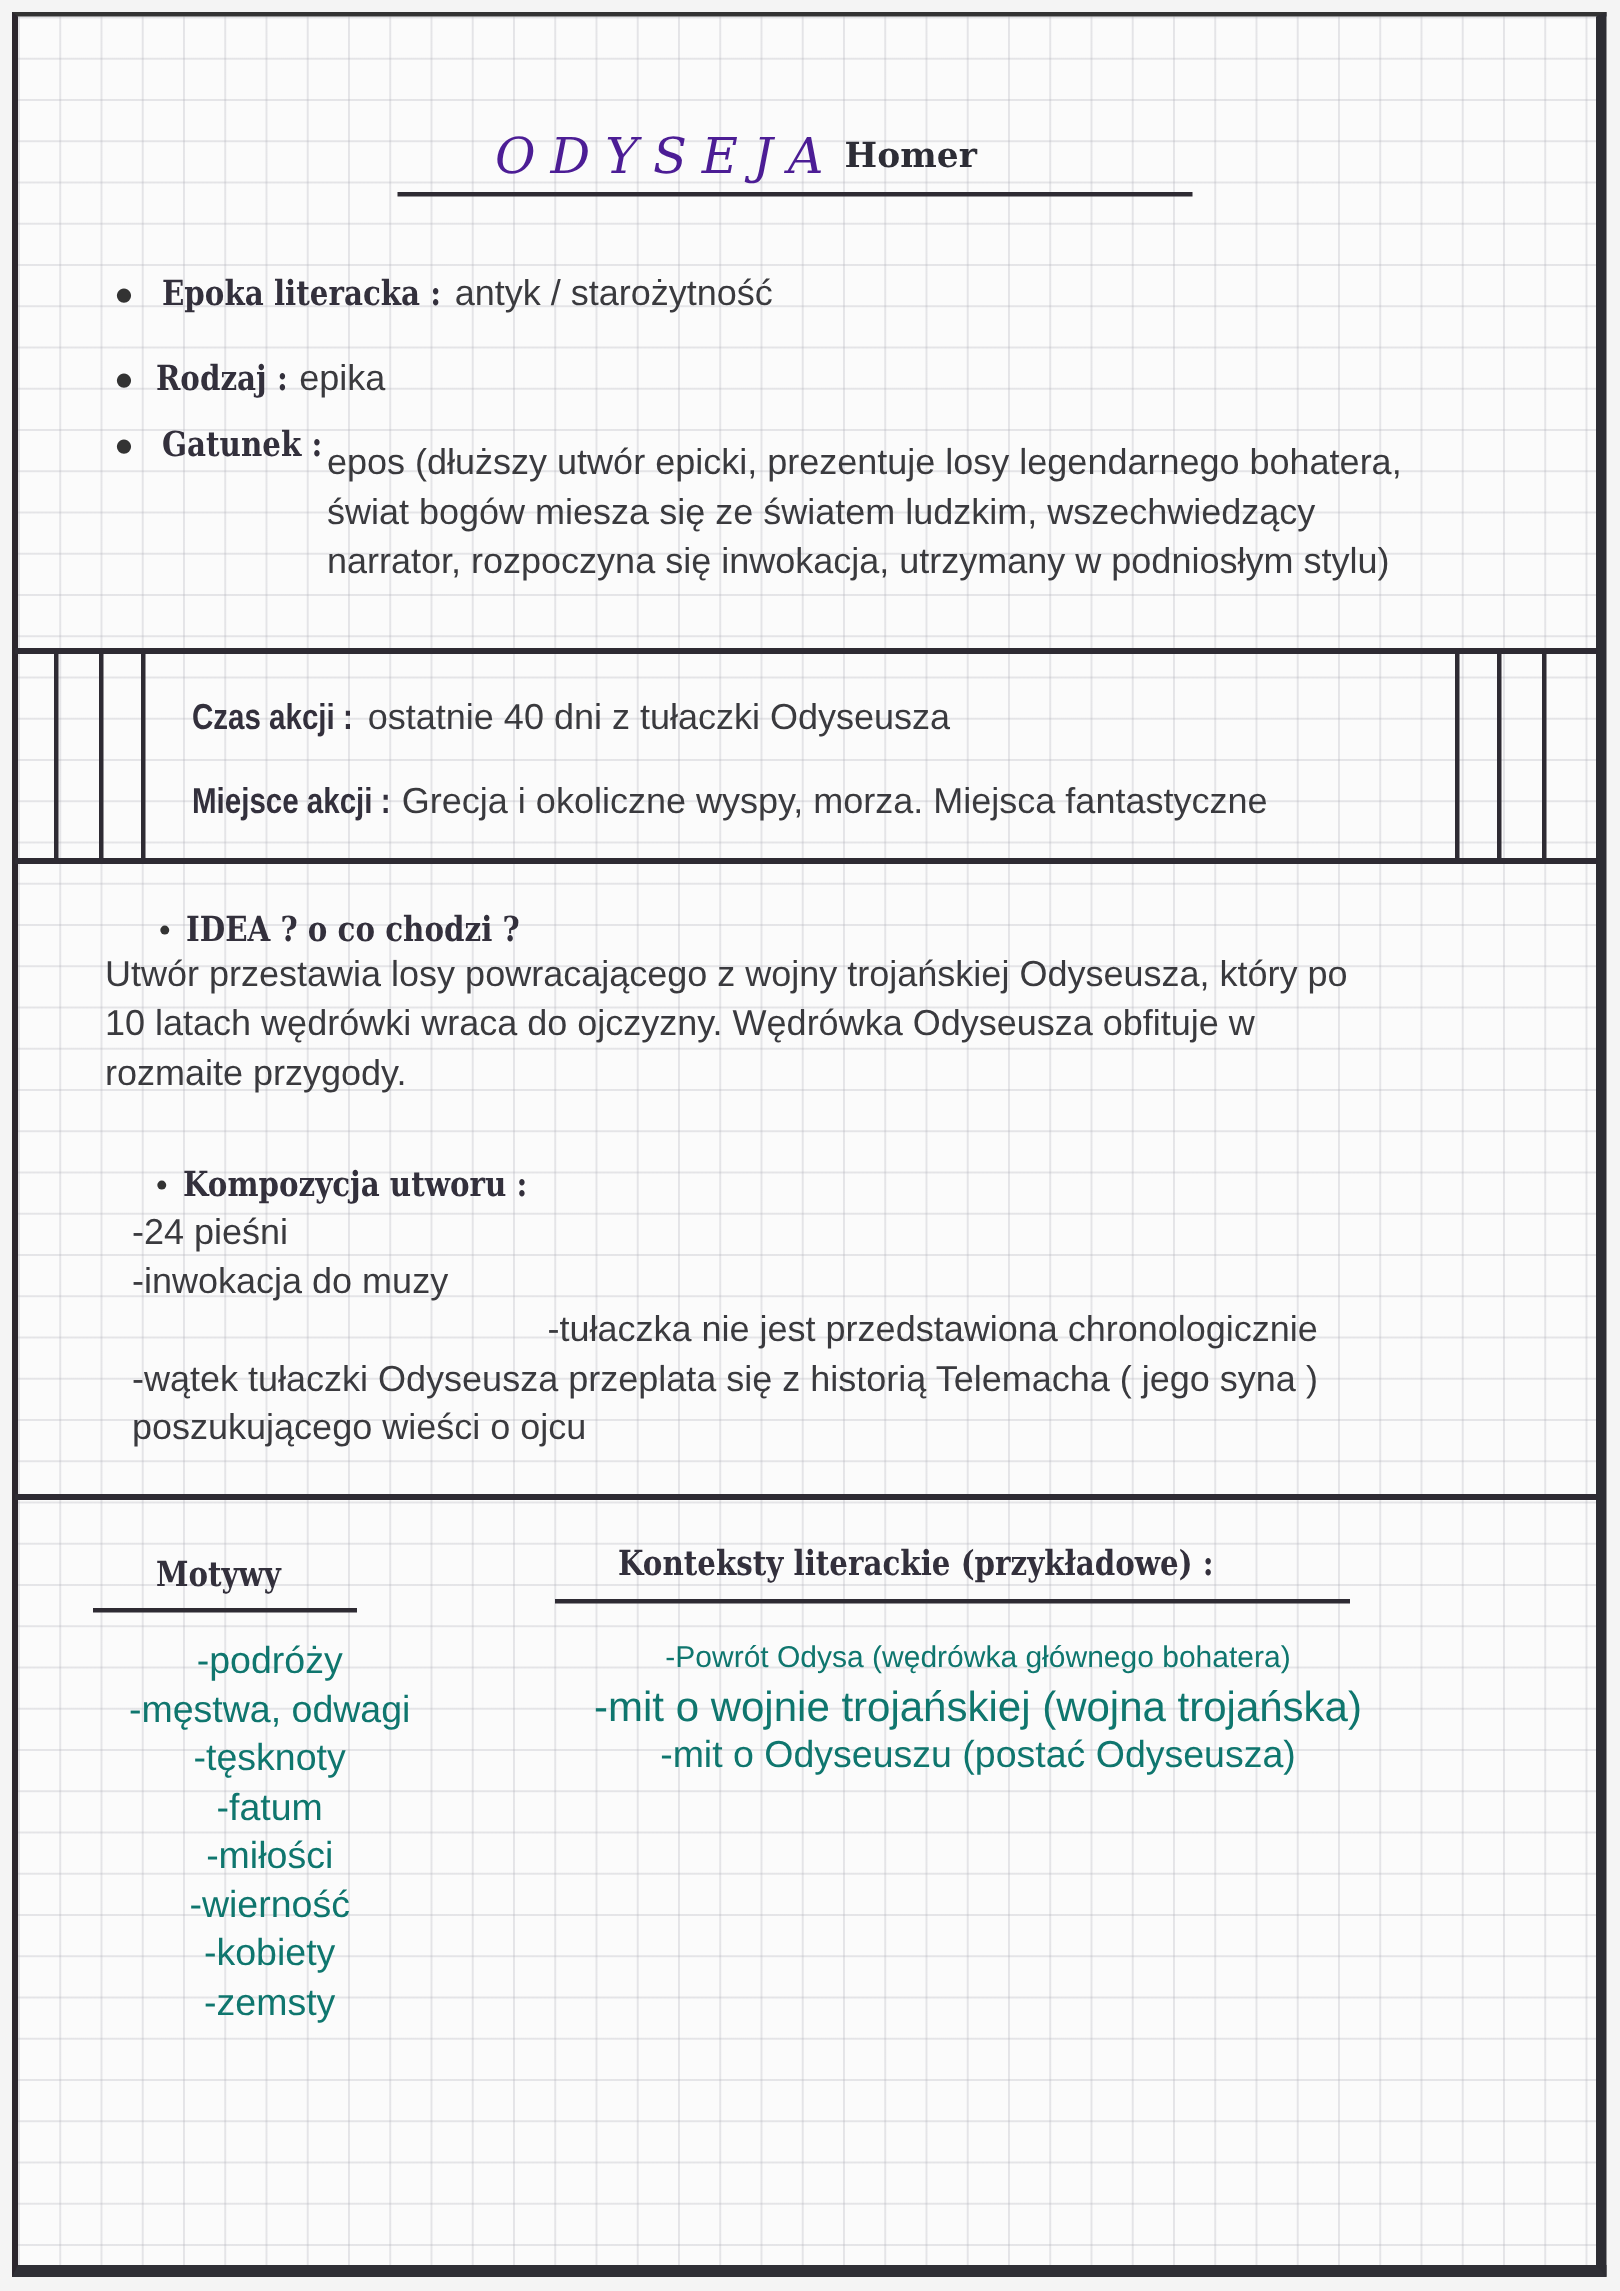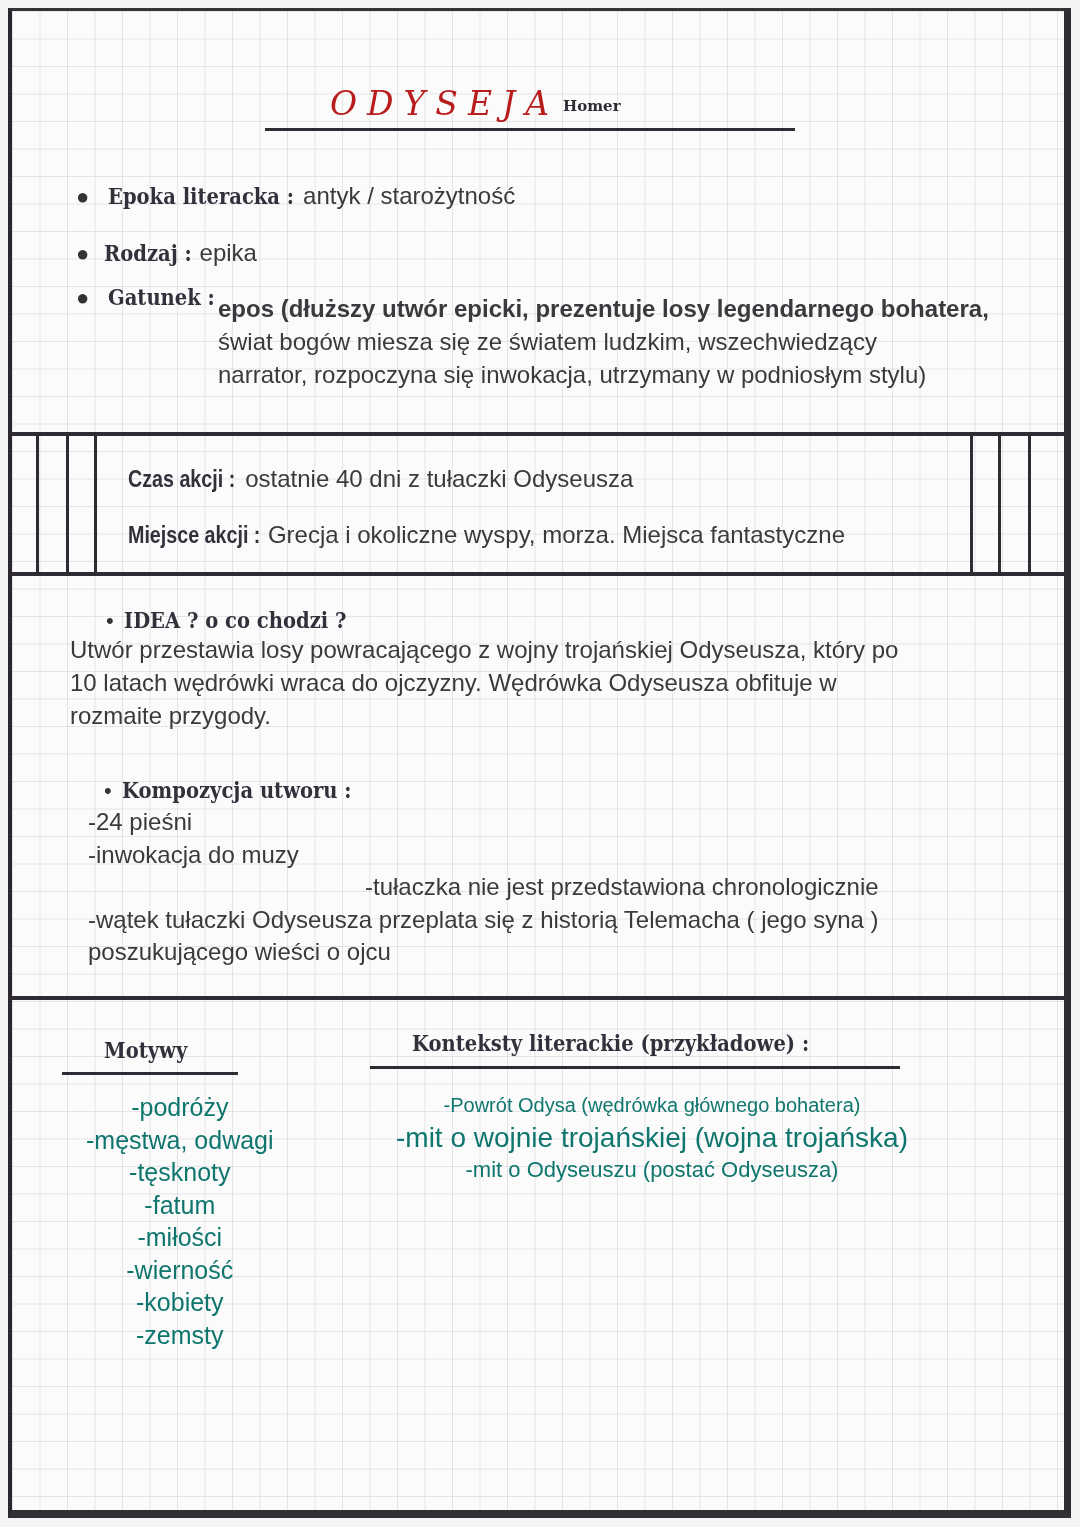--- a/index.html
+++ b/index.html
@@ -22,25 +22,25 @@
     border-bottom: 8px solid #303036;
     box-sizing: border-box;
   }
   .abs { position: absolute; }
   .hline { position: absolute; background: #2e2b33; }
   .vline { position: absolute; background: #2e2b33; width: 3px; }
 
   .title-wrap { left: 330px; top: 84px; white-space: nowrap; }
   .title-script {
     font-family: "DejaVu Serif", serif; font-style: italic;
-    font-size: 33px; color: #b91c1c; letter-spacing: 10px;
+    font-size: 33px; color: #4c1d95; letter-spacing: 10px;
   }
   .title-author {
     font-family: "DejaVu Serif", serif; font-weight: bold;
-    font-size: 15px; color: #2d2d36; margin-left: 4px; vertical-align: 4px;
+    font-size: 23px; color: #2d2d36; margin-left: 4px; vertical-align: 4px;
   }
   .label-b {
     font-family: "DejaVu Serif", serif; font-weight: bold;
     font-size: 23px; color: #33303c; transform: scaleX(0.85);
     display: inline-block; transform-origin: left center;
   }
   .label-c {
     font-family: "Liberation Sans", sans-serif; font-weight: bold;
     font-size: 24px; color: #33303c; transform: scaleX(0.82);
     display: inline-block; transform-origin: left center;
@@ -69,21 +69,21 @@
 <div class="row" style="left:76px; top:239px;">
   <span class="bullet">●</span>
   <span class="label-b" style="margin-left:10px;">Rodzaj :</span>
   <span class="txt" style="margin-left:-12px;">epika</span>
 </div>
 <div class="row" style="left:76px; top:283px;">
   <span class="bullet">●</span>
   <span class="label-b" style="margin-left:14px;">Gatunek :</span>
 </div>
 <div class="abs" style="left:218px; top:292px;">
-  <div class="txt" style="line-height:33px;font-weight:bold;">epos (dłuższy utwór epicki, prezentuje losy legendarnego bohatera,</div>
+  <div class="txt" style="line-height:33px;">epos (dłuższy utwór epicki, prezentuje losy legendarnego bohatera,</div>
   <div class="txt" style="line-height:33px;">świat bogów miesza się ze światem ludzkim, wszechwiedzący</div>
   <div class="txt" style="line-height:33px;">narrator, rozpoczyna się inwokacja, utrzymany w podniosłym stylu)</div>
 </div>
 
 <div class="hline" style="left:10px; top:432px; width:1055px; height:4px;"></div>
 <div class="hline" style="left:10px; top:572px; width:1055px; height:4px;"></div>
 <div class="vline" style="left:36px; top:434px; height:140px;"></div>
 <div class="vline" style="left:66px; top:434px; height:140px;"></div>
 <div class="vline" style="left:94px; top:434px; height:140px;"></div>
 <div class="vline" style="left:970px; top:432px; height:140px;"></div>
@@ -138,14 +138,14 @@
   <div class="list-line">-zemsty</div>
 </div>
 
 <div class="row" style="left:412px; top:1029px;">
   <span class="label-b">Konteksty literackie (przykładowe) :</span>
 </div>
 <div class="hline" style="left:370px; top:1066px; width:530px; height:3px;"></div>
 <div class="abs" style="left:396px; top:1089px;">
   <div class="list-line" style="font-size:20px;">-Powrót Odysa (wędrówka głównego bohatera)</div>
   <div class="list-line" style="font-size:28px;">-mit o wojnie trojańskiej (wojna trojańska)</div>
-  <div class="list-line" style="font-size:22px;">-mit o Odyseuszu (postać Odyseusza)</div>
+  <div class="list-line" style="font-size:25px;">-mit o Odyseuszu (postać Odyseusza)</div>
 </div>
 
 </body></html>

